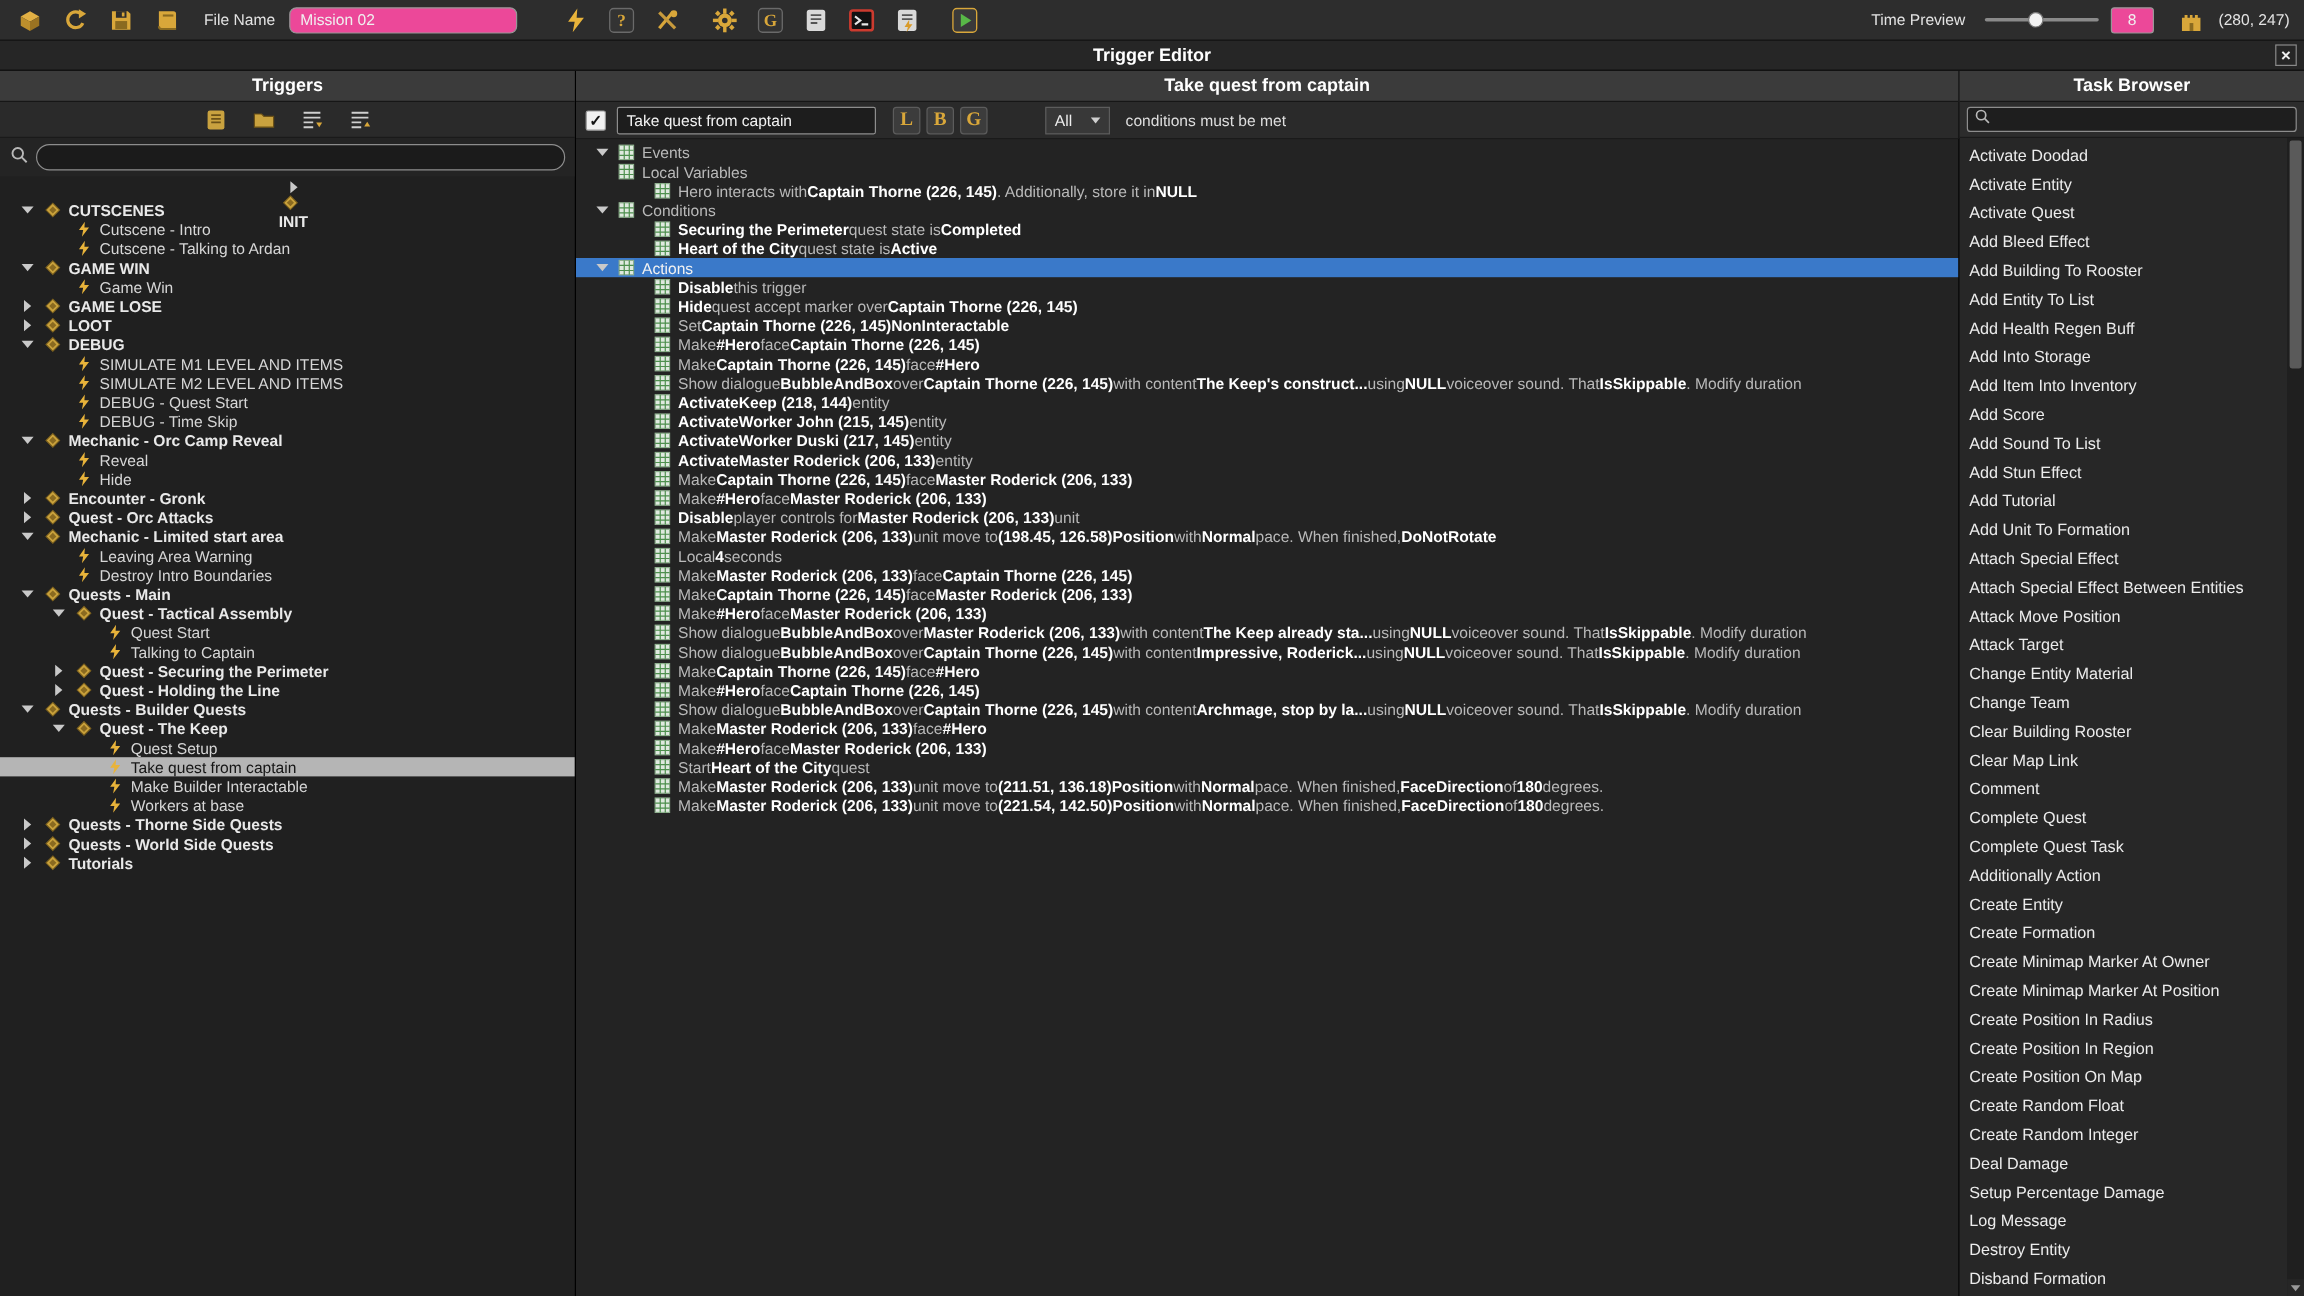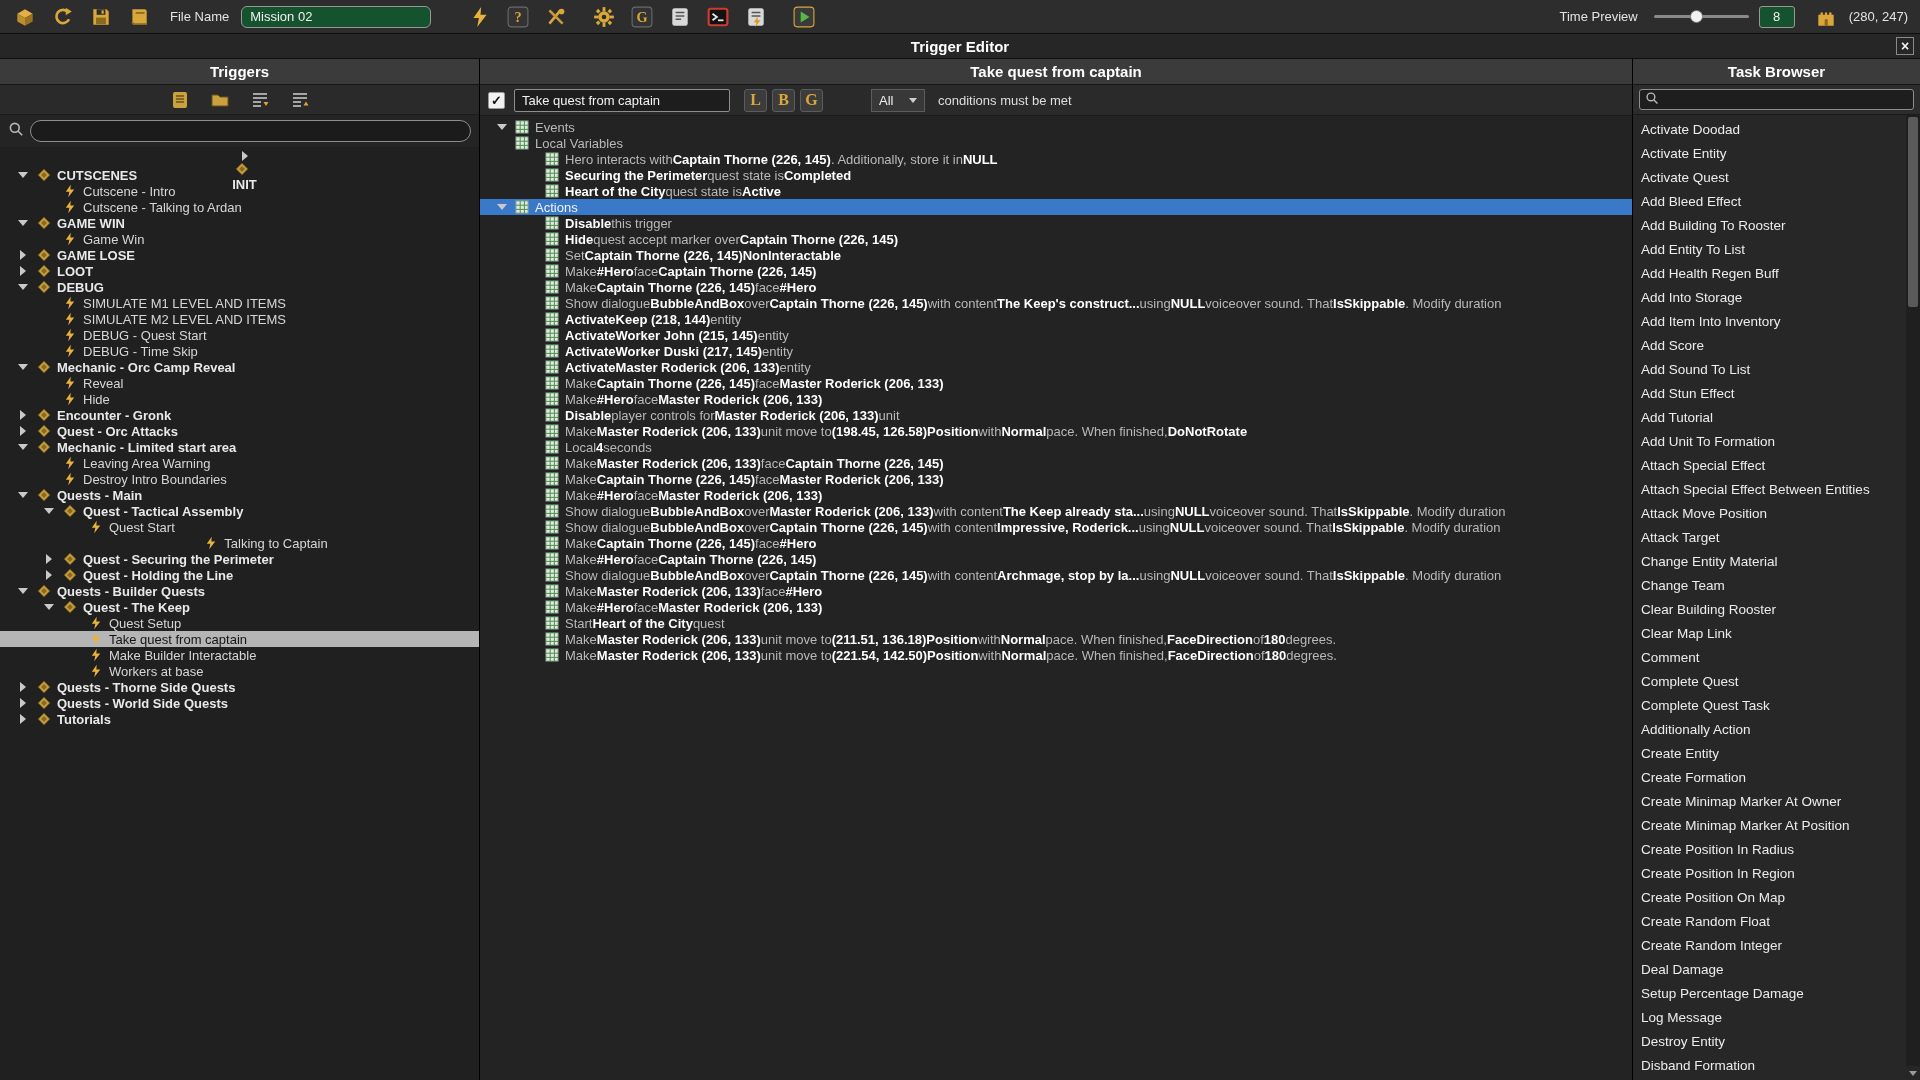--- a/index.html
+++ b/index.html
@@ -6,21 +6,21 @@
   html,body { width:1920px; height:1080px; overflow:hidden; background:#1a1a1a;
     font-family:"Liberation Sans", sans-serif; color:#ddd; }
 
   
   .topbar { height:34px; background:#2d2d2d; border-bottom:1px solid #0e0e0e;
     display:flex; align-items:center; padding:0 12px; }
   .icon-group { display:flex; align-items:center; gap:12px; }
   .tb-btn { width:26px; height:26px; display:flex; align-items:center; justify-content:center; cursor:default; }
   .tb-btn svg { width:22px; height:22px; display:block; }
   .tb-label { font-size:13px; color:#e3e3e3; white-space:nowrap; }
-  .tb-input { height:22px; background:#14532d; border:1px solid #979797; border-radius:6px;
+  .tb-input { height:22px; background:#ec4899; border:1px solid #979797; border-radius:6px;
     color:#f0f0f0; font-size:13px; padding:0 8px; font-family:"Liberation Sans", sans-serif; }
   .slider { width:95px; height:3px; background:#8a8a8a; position:relative; border-radius:2px; }
   .slider .thumb { position:absolute; top:-5px; left:38%; width:13px; height:13px;
     border-radius:50%; background:#f2f2f2; border:1px solid #777; }
 
   
   .titlebar { height:25px; background:#262626; border-bottom:1px solid #0e0e0e;
     display:flex; align-items:center; justify-content:center; position:relative; }
   .titlebar .wtitle { font-size:15px; font-weight:bold; color:#fff; }
   .close-box { position:absolute; right:6px; top:3px; width:18px; height:18px;
@@ -511,21 +511,21 @@
         </div>
         <div class="tree-row" style="padding-left: 62px;">
           <span class="arrcell"></span>
           <span class="icel">
             <svg viewBox="0 0 20 20">
               <path d="M11 1 L4 11 H9 L7.5 19 L16 8 H10.5 Z" fill="#e8b33a"></path>
             </svg>
           </span>
           <span>Quest Start</span>
         </div>
-        <div class="tree-row" style="padding-left: 26px; justify-content: center;">
+        <div class="tree-row" style="padding-left: 62px;">
           <span class="arrcell"></span>
           <span class="icel">
             <svg viewBox="0 0 20 20">
               <path d="M11 1 L4 11 H9 L7.5 19 L16 8 H10.5 Z" fill="#e8b33a"></path>
             </svg>
           </span>
           <span>Talking to Captain</span>
         </div>
         <div class="tree-row group" style="padding-left: 36px;">
           <span class="arrcell">
@@ -694,20 +694,32 @@
           <span class="icel">
             <svg viewBox="0 0 14 14">
               <rect x="1" y="1" width="12" height="12" fill="#dfe9df" stroke="#8fb08f"></rect>
               <path d="M1 5.2 H13 M1 9.4 H13 M5.2 1 V13 M9.4 1 V13" stroke="#4e8f4e" stroke-width="1"></path>
             </svg>
           </span>
           <span class="seg-n">Hero interacts with </span>
           <span class="seg-b">Captain Thorne (226, 145)</span>
           <span class="seg-n"> . Additionally, store it in </span>
           <span class="seg-b">NULL</span>
+        </div>
+        <div class="trow section" style="padding-left: 10px;">
+          <span class="arrcell-c">
+            <span class="arr-down"></span>
+          </span>
+          <span class="icel">
+            <svg viewBox="0 0 14 14">
+              <rect x="1" y="1" width="12" height="12" fill="#dfe9df" stroke="#8fb08f"></rect>
+              <path d="M1 5.2 H13 M1 9.4 H13 M5.2 1 V13 M9.4 1 V13" stroke="#4e8f4e" stroke-width="1"></path>
+            </svg>
+          </span>
+          <span class="seg-n">Conditions</span>
         </div>
         <div class="trow" style="padding-left: 40px;">
           <span class="arrcell-c"></span>
           <span class="icel">
             <svg viewBox="0 0 14 14">
               <rect x="1" y="1" width="12" height="12" fill="#dfe9df" stroke="#8fb08f"></rect>
               <path d="M1 5.2 H13 M1 9.4 H13 M5.2 1 V13 M9.4 1 V13" stroke="#4e8f4e" stroke-width="1"></path>
             </svg>
           </span>
           <span class="seg-b">Securing the Perimeter</span>

